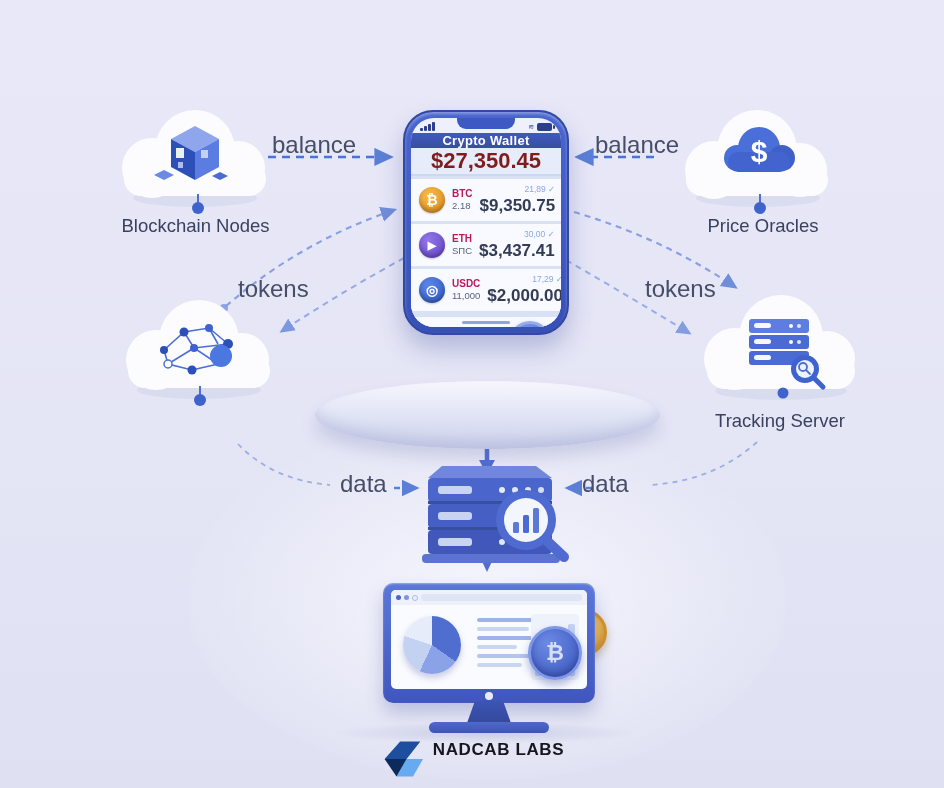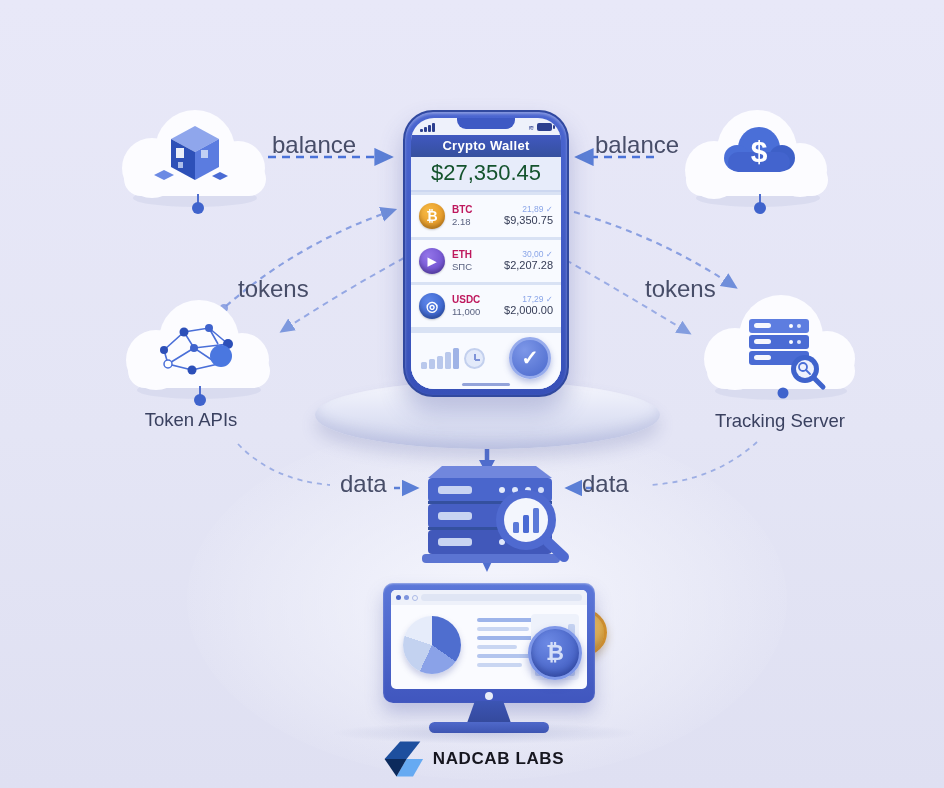--- a/index.html
+++ b/index.html
@@ -31,21 +31,21 @@
   .node-label { position:absolute; font-size:18.5px; color:#3a4160; text-align:center; font-weight:500; }
   .lbl-bn  { left:88px;  top:215px; width:215px; }
   .lbl-po  { left:660px; top:215px; width:206px; }
   .lbl-ta  { left:91px;  top:409px; width:200px; }
   .lbl-tsc { left:670px; top:410px; width:220px; }
   .lbl-platform { left:318px; top:411px; width:340px; font-size:18.5px; }
   .cloud { position:absolute; }
   .arrows { position:absolute; left:0; top:0; pointer-events:none; }
   
   .phone {
-    position:absolute; left:403px; top:110px; width:166px; height:287px;
+    position:absolute; left:403px; top:110px; width:166px; height:225px;
     background:linear-gradient(180deg,#4a65d0,#3750b8); border:2px solid #31499f;
     border-radius:30px; padding:6px;
     box-shadow:0 14px 24px rgba(70,80,160,.30), inset 0 2px 3px rgba(255,255,255,.35);
     z-index:6;
   }
   .screen {
     width:100%; height:100%; border-radius:23px; background:#eef1fb;
     overflow:hidden; position:relative; display:flex; flex-direction:column;
   }
   .notch { position:absolute; top:0; left:50%; transform:translateX(-50%);
@@ -57,36 +57,36 @@
   .sig i:nth-child(3){height:7px}.sig i:nth-child(4){height:9px}
   .sb-right { display:flex; align-items:center; gap:3px; }
   .wifi { font-size:7px; color:#2c3f8f; line-height:7px; }
   .batt { width:15px; height:8px; background:#2c3f8f; border-radius:2px; position:relative; }
   .batt:after { content:""; position:absolute; right:-3px; top:2px; width:2px; height:4px; background:#2c3f8f; border-radius:1px; }
   .wallet-header { height:26px; margin-top:2px; background:linear-gradient(180deg,#4058c0,#36509e);
     color:#fff; font-weight:700; font-size:13px; letter-spacing:.3px;
     display:flex; align-items:center; justify-content:center; }
   .balance-panel { height:42px; background:#e7ecfa; border-bottom:2px solid #ccd7f0;
     display:flex; align-items:center; justify-content:center;
-    font-size:22px; font-weight:400; color:#14532d; }
+    font-size:22px; font-weight:700; color:#7f1d1d; }
   .assets { flex:1; background:#d9e2f4; display:flex; flex-direction:column; gap:3px; padding-top:3px; }
   .asset-row { background:#f8faff; height:42px; display:flex; align-items:center; padding:0 8px; gap:7px; }
   .coin { width:26px; height:26px; border-radius:50%; flex:0 0 auto;
     display:flex; align-items:center; justify-content:center;
     color:#fff; font-weight:700; font-size:14px;
     box-shadow:inset 0 -3px 4px rgba(0,0,0,.25), 0 1px 2px rgba(0,0,0,.2); }
   .coin-btc  { background:radial-gradient(circle at 35% 30%, #f6b944, #df8c1c); }
   .coin-eth  { background:radial-gradient(circle at 35% 30%, #9375e8, #6243c6); font-size:11px; }
   .coin-usdc { background:radial-gradient(circle at 35% 30%, #5c85e8, #2f58c4); }
   .asset-main { display:flex; flex-direction:column; line-height:1.2; }
   .asset-symbol { font-size:10px; font-weight:700; color:#be185d; }
   .asset-amount { font-size:9.5px; color:#5a6280; }
   .asset-right { margin-left:auto; text-align:right; line-height:1.25; }
   .asset-change { font-size:8.5px; color:#8ba6e8; }
-  .asset-value { font-size:11px; font-weight:400; color:#343b55; }
+  .asset-value { font-size:17px; font-weight:700; color:#343b55; }
   .widgets { height:56px; background:#f8faff; margin-top:3px;
     display:flex; align-items:center; padding:0 10px 6px; gap:5px; }
   .minibars { display:flex; align-items:flex-end; gap:2px; }
   .minibars i { display:block; width:6px; background:#b9c8ec; border-radius:1.5px; }
   .minibars i:nth-child(1){height:7px}.minibars i:nth-child(2){height:10px}
   .minibars i:nth-child(3){height:13px}.minibars i:nth-child(4){height:17px}
   .minibars i:nth-child(5){height:21px; background:#9fb3e6;}
   .clock { width:21px; height:21px; border-radius:50%; background:#e3eafa;
     border:2px solid #c3d0ee; position:relative; }
   .clock:before { content:""; position:absolute; left:8px; top:4px; width:2px; height:6px; background:#7e93d8; }
@@ -150,21 +150,21 @@
   .coin-gold { left:560px; top:609px; width:47px; height:47px; z-index:5;
     background:radial-gradient(circle at 35% 30%, #f8d36e, #e2a338);
     border:3px solid #d3912a; color:#a8700f; font-size:21px;
     box-shadow:0 4px 8px rgba(140,100,30,.35), inset 0 -4px 6px rgba(140,90,10,.35); }
   .coin-blue2 { left:528px; top:626px; width:54px; height:54px; z-index:7;
     background:radial-gradient(circle at 35% 30%, #6c89e4, #3a56bc);
     border:3px solid #7e97e8; color:#d4def8; font-size:22px;
     box-shadow:0 5px 9px rgba(60,75,160,.4), inset 0 -4px 6px rgba(25,40,110,.4); }
   
   .footer { position:absolute; left:0; right:0; top:740px; display:flex;
-    justify-content:center; align-items:center; gap:9px; }
+    justify-content:center; gap:9px; }
   .brand-text { font-size:17px; font-weight:800; color:#16161f; letter-spacing:.6px; }
 </style>
 </head>
 <body>
 
 <div class="canvas">
   <div class="halo"></div>
 
 
   <svg class="arrows" width="944" height="788" viewBox="0 0 944 788">
@@ -213,39 +213,41 @@
       <polygon points="93,28 117,41 93,54 69,41" fill="#8fa6ec"></polygon>
       <polygon points="69,41 93,54 93,82 69,69" fill="#2d50b8"></polygon>
       <polygon points="117,41 93,54 93,82 117,69" fill="#5b7ce0"></polygon>
       <rect x="74" y="50" width="8" height="10" fill="#ffffff" opacity=".9"></rect>
       <rect x="99" y="52" width="7" height="8" fill="#cdd9f6" opacity=".9"></rect>
       <rect x="76" y="64" width="5" height="6" fill="#cdd9f6" opacity=".8"></rect>
       <polygon points="62,72 72,77 62,82 52,77" fill="#6c8ae4"></polygon>
       <polygon points="118,74 126,78 118,82 110,78" fill="#4a6bd4"></polygon>
     </g>
   </svg>
+  <div class="node-label lbl-bn">Blockchain Nodes</div>
 
   <svg class="cloud" style="left:662px;top:98px" width="186" height="118" viewBox="0 0 186 118">
     <ellipse cx="96" cy="100" rx="62" ry="9" fill="#d4d7ec" opacity=".7"></ellipse>
     <g fill="#fcfcff">
       <circle cx="52" cy="72" r="29"></circle>
         <circle cx="95" cy="52" r="40"></circle>
       <circle cx="138" cy="72" r="27"></circle>
         <rect x="24" y="66" width="142" height="32" rx="16"></rect>
     </g>
     <line x1="98" y1="96" x2="98" y2="106" stroke="#4f6ecf" stroke-width="2"></line>
     <circle cx="98" cy="110" r="6" fill="#3f63cc"></circle>
     <g>
       <circle cx="97" cy="50" r="21" fill="#4a6fd8"></circle>
       <circle cx="75" cy="60" r="13" fill="#4a6fd8"></circle>
       <circle cx="120" cy="60" r="13" fill="#3e60c8"></circle>
       <rect x="66" y="54" width="62" height="20" rx="10" fill="#4364ce"></rect>
       <text x="97" y="64" text-anchor="middle" font-size="30" font-weight="bold" fill="#ffffff" font-family="Liberation Sans, sans-serif">$</text>
     </g>
   </svg>
+  <div class="node-label lbl-po">Price Oracles</div>
 
   <svg class="cloud" style="left:106px;top:288px" width="186" height="122" viewBox="0 0 186 122">
     <ellipse cx="93" cy="102" rx="62" ry="9" fill="#d4d7ec" opacity=".7"></ellipse>
     <g fill="#fcfcff">
       <circle cx="50" cy="72" r="30"></circle>
         <circle cx="93" cy="52" r="40"></circle>
       <circle cx="136" cy="72" r="27"></circle>
         <rect x="22" y="66" width="142" height="34" rx="17"></rect>
     </g>
     <line x1="94" y1="98" x2="94" y2="108" stroke="#4f6ecf" stroke-width="2"></line>
@@ -257,21 +259,20 @@
       <circle cx="58" cy="62" r="4" fill="#2c4fb8"></circle>
         <circle cx="78" cy="44" r="4.5" fill="#2c4fb8"></circle>
       <circle cx="103" cy="40" r="4" fill="#3f63cc"></circle>
         <circle cx="122" cy="56" r="5" fill="#2c4fb8"></circle>
       <circle cx="115" cy="68" r="11" fill="#4a77e0"></circle>
         <circle cx="86" cy="82" r="4.5" fill="#2c4fb8"></circle>
       <circle cx="62" cy="76" r="4" fill="#ffffff" stroke="#4a6fd8" stroke-width="1.5"></circle>
       <circle cx="88" cy="60" r="4" fill="#3f63cc"></circle>
     </g>
   </svg>
-  <div class="node-label lbl-ta">Token APIs</div>
 
   <svg class="cloud" style="left:683px;top:283px" width="196" height="128" viewBox="0 0 196 128">
     <ellipse cx="98" cy="108" rx="66" ry="9" fill="#d4d7ec" opacity=".7"></ellipse>
     <g fill="#fcfcff">
       <circle cx="52" cy="76" r="31"></circle>
         <circle cx="98" cy="54" r="42"></circle>
       <circle cx="144" cy="76" r="28"></circle>
         <rect x="24" y="70" width="148" height="36" rx="18"></rect>
     </g>
     <circle cx="100" cy="110" r="5.5" fill="#3f63cc"></circle>
@@ -330,21 +331,21 @@
           </span>
         </div>
         <div class="asset-row">
           <span class="coin coin-eth">▶</span>
           <span class="asset-main">
             <span class="asset-symbol">ETH</span>
             <span class="asset-amount">SΠC</span>
           </span>
           <span class="asset-right">
             <div class="asset-change">30,00 ✓</div>
-            <div class="asset-value">$2,207.28</div>
+            <div class="asset-value">$3,437.41</div>
           </span>
         </div>
         <div class="asset-row">
           <span class="coin coin-usdc">◎</span>
           <span class="asset-main">
             <span class="asset-symbol">USDC</span>
             <span class="asset-amount">11,000</span>
           </span>
           <span class="asset-right">
             <div class="asset-change">17,29 ✓</div>

